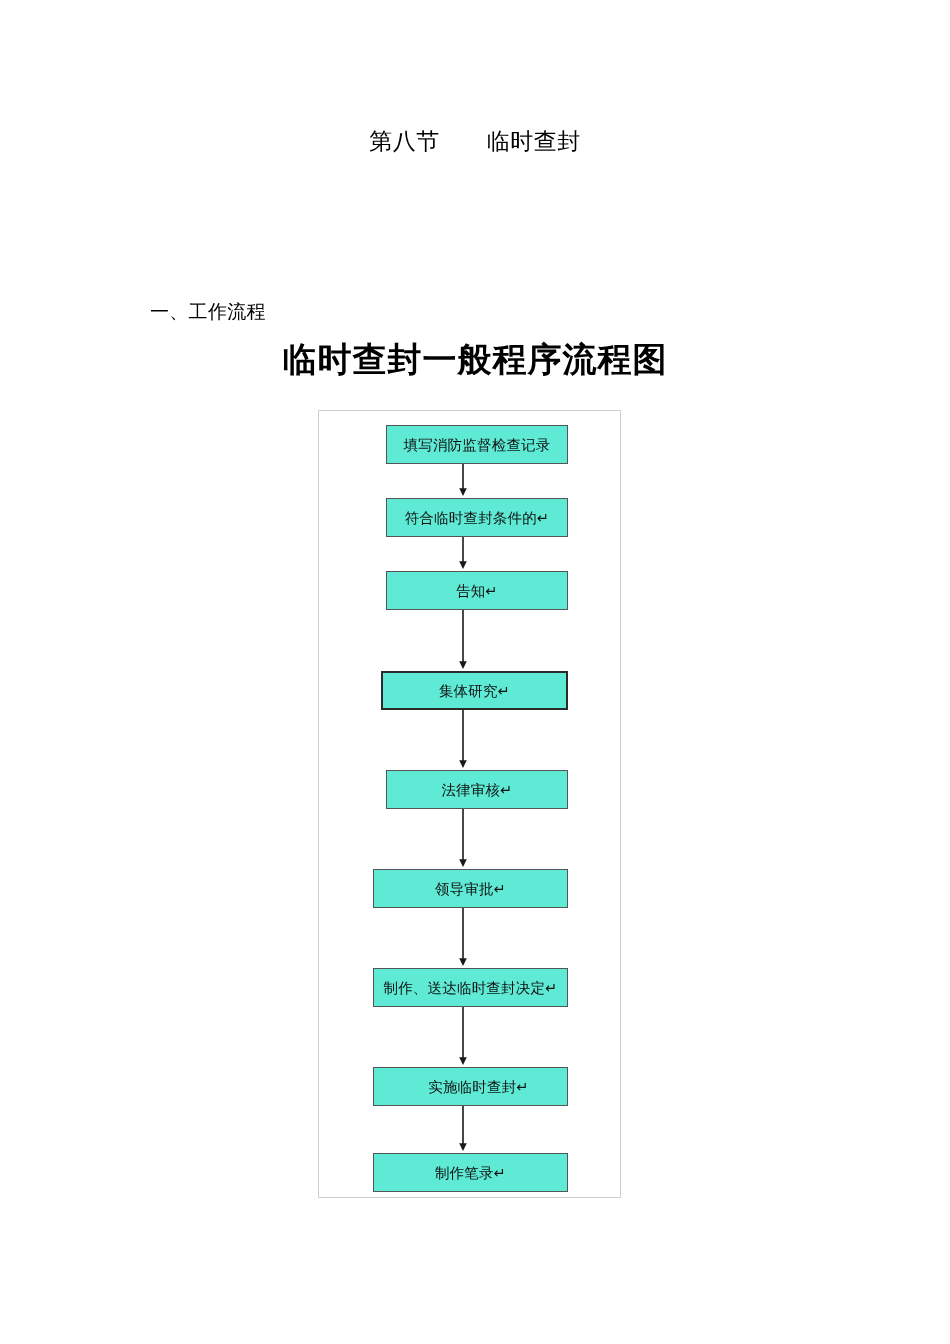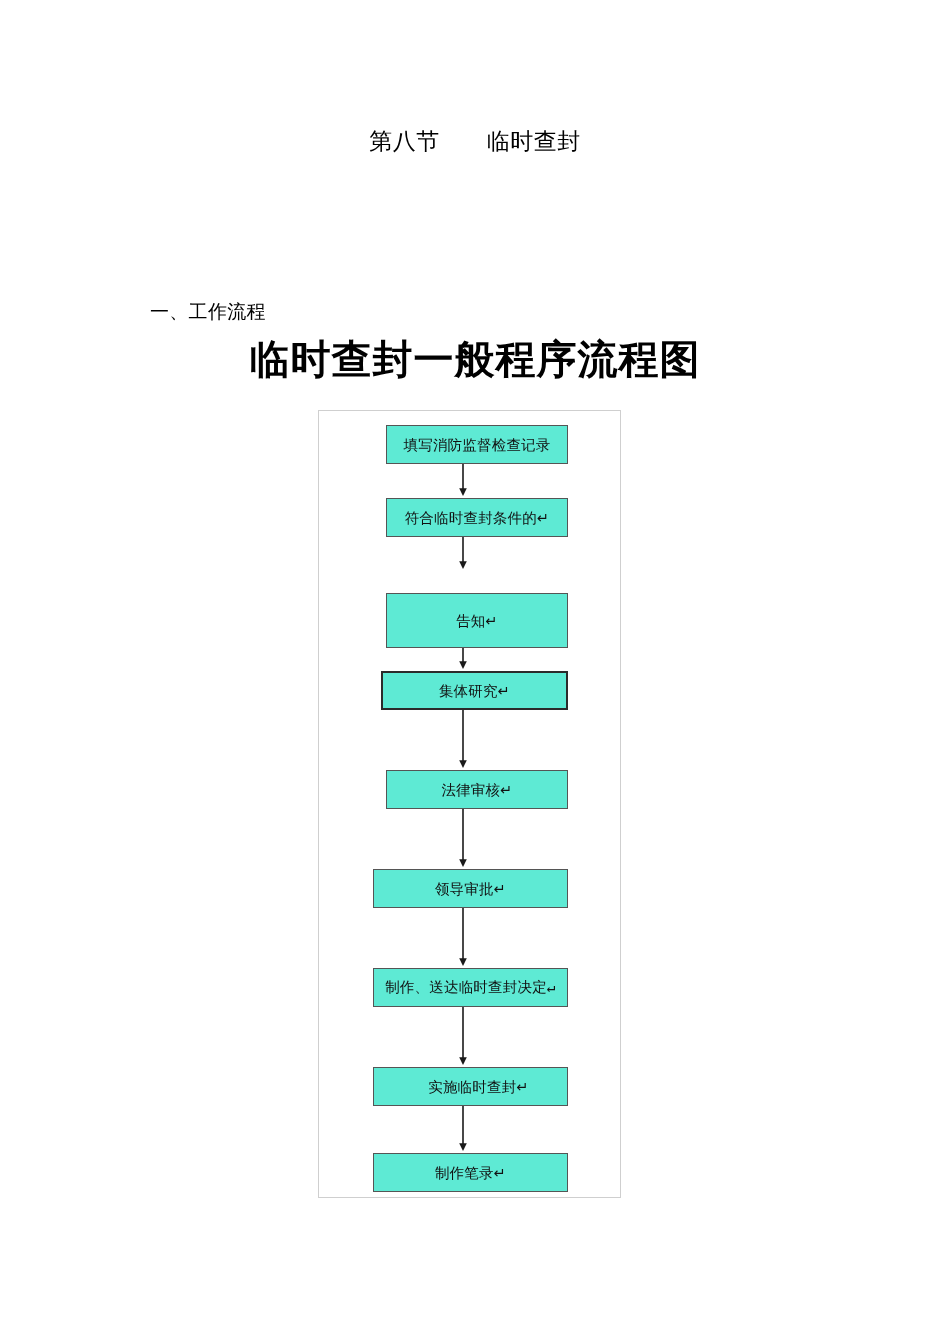--- a/index.html
+++ b/index.html
@@ -62,21 +62,21 @@
     letter-spacing: 0.3px;
   }
 
   
   .flow-title {
     position: absolute;
     left: 0;
     top: 336px;
     width: 950px;
     text-align: center;
-    font-size: 40px;
+    font-size: 34px;
     font-weight: bold;
     line-height: 46px;
     letter-spacing: 1px;
   }
 
   
   .flow-frame {
     position: absolute;
     left: 318px;
     top: 410px;
@@ -148,37 +148,37 @@
     </svg>
 
     <div class="flow-node" style="left:67px; top:14px; width:182px; height:39px;">
       <span>填写消防监督检查记录</span>
     </div>
 
     <div class="flow-node" style="left:67px; top:87px; width:182px; height:39px;">
       <span>符合临时查封条件的↵</span>
     </div>
 
-    <div class="flow-node" style="left:67px; top:160px; width:182px; height:55px;margin-top:22px;">
+    <div class="flow-node" style="left:67px; top:160px; width:182px; height:39px;">
       <span>告知↵</span>
     </div>
 
     <div class="flow-node strong" style="left:62px; top:260px; width:187px; height:39px;">
       <span>集体研究↵</span>
     </div>
 
     <div class="flow-node" style="left:67px; top:359px; width:182px; height:39px;">
       <span>法律审核↵</span>
     </div>
 
     <div class="flow-node" style="left:54px; top:458px; width:195px; height:39px;">
       <span>领导审批↵</span>
     </div>
 
-    <div class="flow-node" style="left:54px; top:557px; width:195px; height:39px;font-family:Liberation Mono, monospace;">
+    <div class="flow-node" style="left:54px; top:557px; width:195px; height:39px;">
       <span>制作、送达临时查封决定↵</span>
     </div>
 
     <div class="flow-node" style="left:54px; top:656px; width:195px; height:39px;padding-left:16px;">
       <span>实施临时查封↵</span>
     </div>
 
     <div class="flow-node" style="left:54px; top:742px; width:195px; height:39px;">
       <span>制作笔录↵</span>
     </div>

